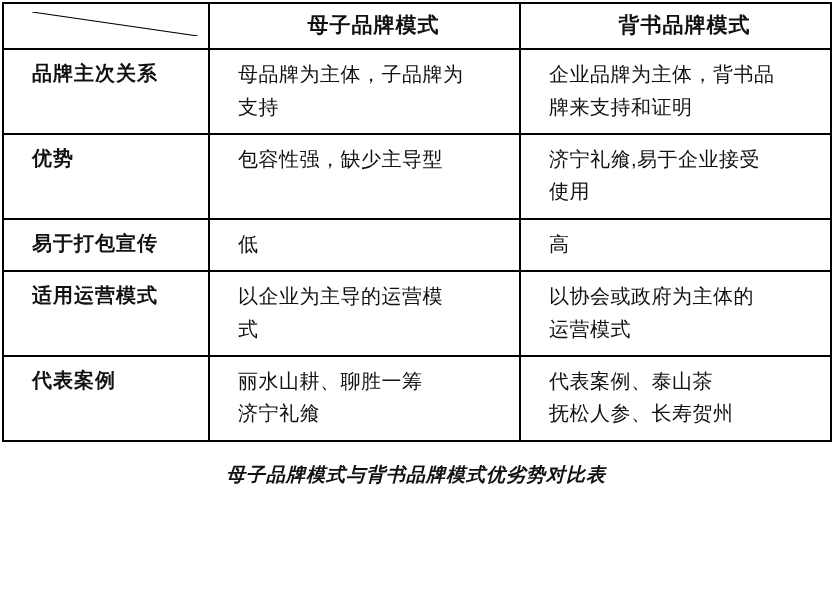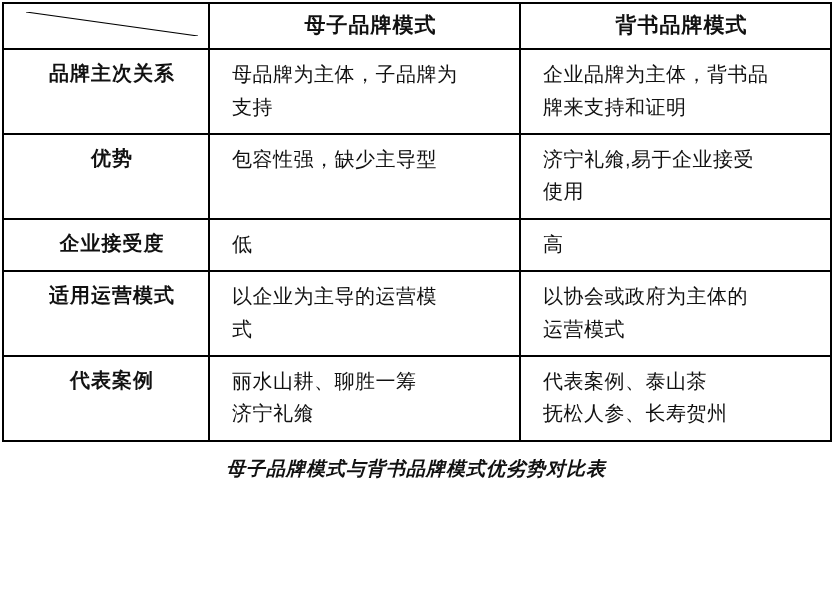--- a/index.html
+++ b/index.html
@@ -22,21 +22,21 @@
   }
   table.compare {
     border-collapse: collapse;
     width: 828px;
     margin: 2px 0 0 2px;
     table-layout: fixed;
   }
   table.compare td, table.compare th {
     border: 2px solid #000000;
     vertical-align: top;
-    padding: 8px 10px 10px 22px;
+    padding: 8px 10px 10px 28px;
     box-sizing: border-box;
   }
   col.c1 { width: 206px; }
   col.c2 { width: 311px; }
   col.c3 { width: 311px; }
 
   .corner-cell {
     position: relative;
     padding: 0;
     height: 44px;
@@ -49,21 +49,20 @@
   }
   th.colhead {
     text-align: center;
     font-weight: bold;
     font-size: 21px;
     letter-spacing: 1px;
     padding: 9px 6px 10px 6px;
     line-height: 1.25;
   }
   td.rowhead {
-    text-align: center;
     font-weight: bold;
     font-size: 20px;
     letter-spacing: 1px;
     line-height: 1.5;
     padding-top: 12px;
   }
   td.cell {
     text-align: left;
     font-size: 20px;
     line-height: 1.62;
@@ -73,21 +72,21 @@
   td.cell .line {
     display: block;
     white-space: pre;
   }
   .caption {
     text-align: center;
     font-size: 19px;
     font-weight: bold;
     font-style: italic;
     letter-spacing: 1px;
-    margin-top: 14px;
+    margin-top: 20px;
     font-family: "Liberation Serif", serif;
   }
 </style>
 </head>
 <body>
 
 <div class="page">
 
   <table class="compare">
     <colgroup>
@@ -122,21 +121,21 @@
         <td class="rowhead">优势</td>
         <td class="cell">
           <span class="line">包容性强，缺少主导型</span>
         </td>
         <td class="cell">
           <span class="line">济宁礼飨,易于企业接受</span>
           <span class="line">使用</span>
         </td>
       </tr>
       <tr>
-        <td class="rowhead">企业接受度</td>
+        <td class="rowhead">易于打包宣传</td>
         <td class="cell">
           <span class="line">低</span>
         </td>
         <td class="cell">
           <span class="line">高</span>
         </td>
       </tr>
       <tr>
         <td class="rowhead">适用运营模式</td>
         <td class="cell">

